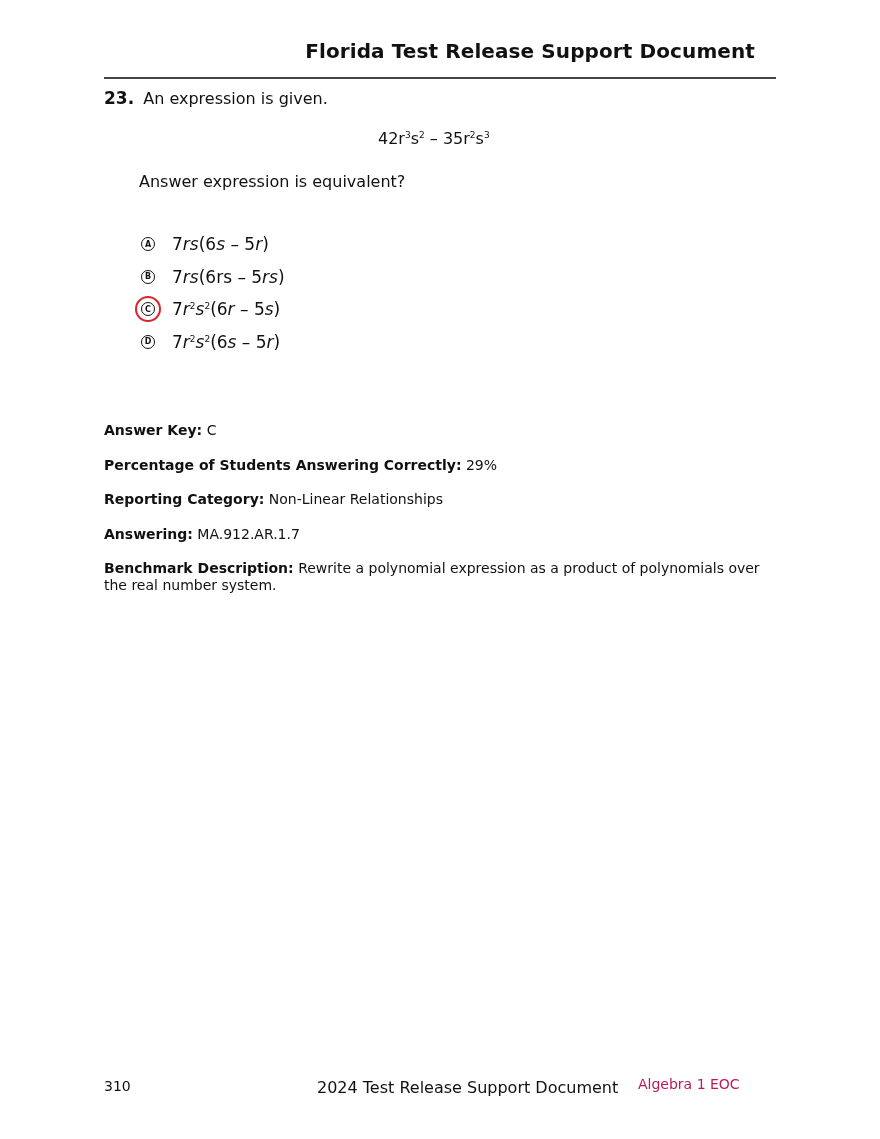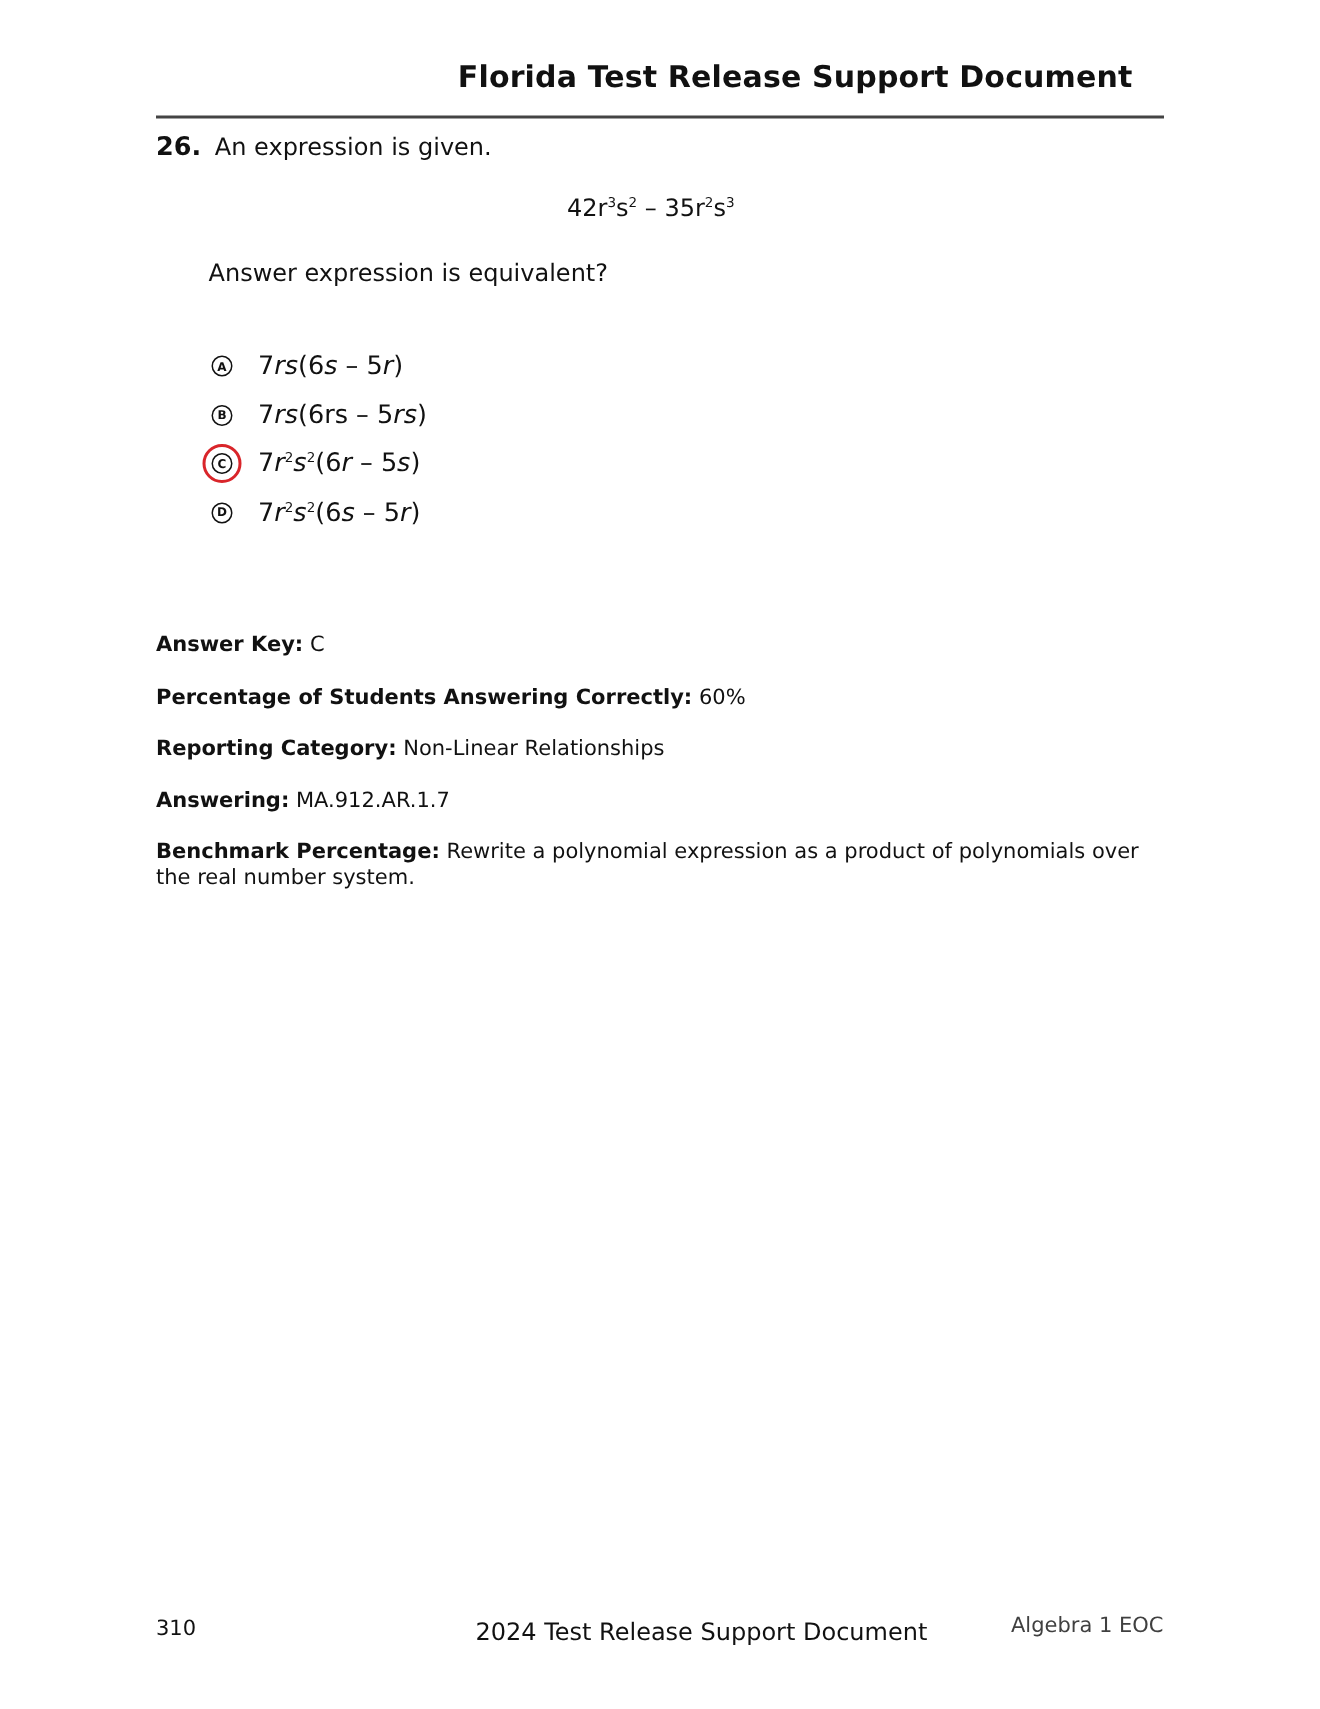--- a/index.html
+++ b/index.html
@@ -38,30 +38,30 @@
     content: ""; position: absolute; left: -7px; top: -7px; width: 22px; height: 22px;
     border: 2px solid #d9252a; border-radius: 50%;
   }
   .choice-text { font-size: 17px; font-family: "DejaVu Sans", sans-serif; }
   .choice-text i { }
   .choice-text sup { font-size: 9px; vertical-align: 6px; }
   .meta { position: absolute; left: 104px; font-size: 14px; width: 660px; line-height: 17px; }
   .meta b { font-weight: bold; margin-top: 44px; }
   .footer-page { position: absolute; left: 104px; top: 1078px; font-size: 14px; }
   .footer-center { position: absolute; left: 317px; top: 1078px; font-size: 16px; }
-  .footer-right { position: absolute; left: 674px; top: 1076px; font-size: 14px; color: #404040; }
+  .footer-right { position: absolute; left: 638px; top: 1076px; font-size: 14px; color: #be185d; }
 </style>
 </head>
 <body>
 
 <div class="header-title">Florida Test Release Support Document</div>
 <div class="header-rule"></div>
 
 <div class="q-line">
-  <span class="q-num">26.</span>
+  <span class="q-num">23.</span>
   <span>An expression is given.</span>
 </div>
 
 <div class="given-expr"><span>42r</span><sup>3</sup><span>s</span><sup>2</sup><span> – 35r</span><sup>2</sup><span>s</span><sup>3</sup></div>
 
 <div class="stem">Answer expression is equivalent?</div>
 
 <div class="choices">
   <div class="choice">
     <span class="bubble">A</span>
@@ -80,30 +80,30 @@
     <span class="choice-text">7<i>r</i><sup>2</sup><i>s</i><sup>2</sup>(6<i>s</i> – 5<i>r</i>)</span>
   </div>
 </div>
 
 <div class="meta" style="top:422px;">
   <b>Answer Key:</b>
   <span>C</span>
 </div>
 <div class="meta" style="top:457px;">
   <b>Percentage of Students Answering Correctly:</b>
-  <span>60%</span>
+  <span>29%</span>
 </div>
 <div class="meta" style="top:491px;">
   <b>Reporting Category:</b>
   <span>Non-Linear Relationships</span>
 </div>
 <div class="meta" style="top:526px;">
   <b>Answering:</b>
   <span>MA.912.AR.1.7</span>
 </div>
 <div class="meta" style="top:560px;">
-  <b>Benchmark Percentage:</b>
+  <b>Benchmark Description:</b>
   <span>Rewrite a polynomial expression as a product of polynomials over the real number system.</span>
 </div>
 
 <div class="footer-page">310</div>
 <div class="footer-center">2024 Test Release Support Document</div>
 <div class="footer-right">Algebra 1 EOC</div>
 
 </body></html>

